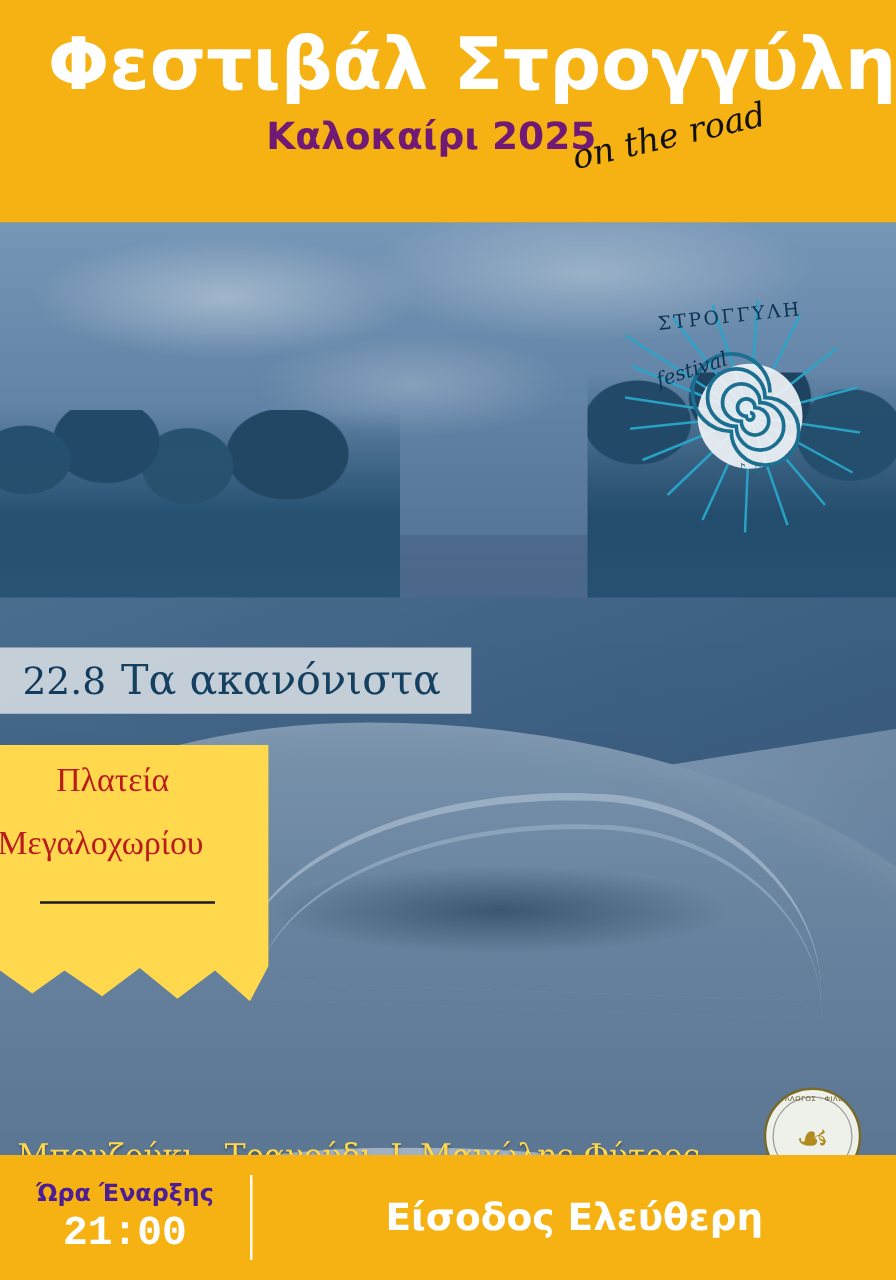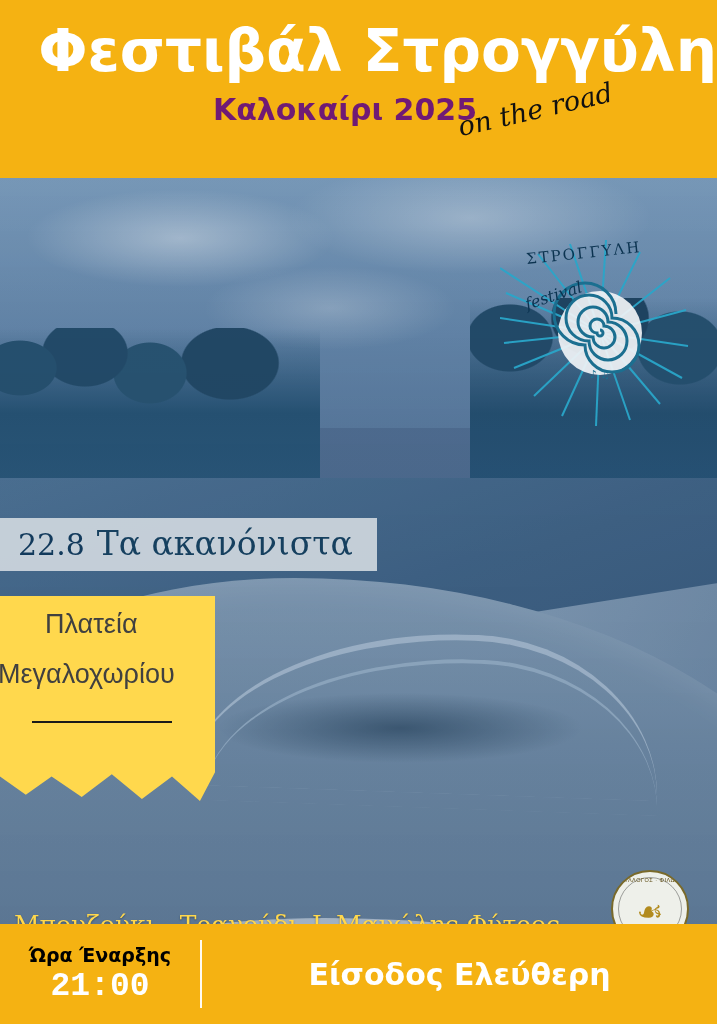--- a/index.html
+++ b/index.html
@@ -169,23 +169,23 @@
   
   .note {
     position: absolute;
     left: 0; top: 418px;
     width: 215px; height: 205px;
     background: #FFD84D;
     clip-path: polygon(0 0, 100% 0, 100% 86%, 93% 100%, 80% 88%, 66% 99%, 52% 87%, 38% 98%, 24% 88%, 12% 97%, 0 88%);
   }
   .note-l1, .note-l2 {
     position: absolute;
-    font-family: Liberation Sans, sans-serif;
+    font-family: Liberation Serif, serif;
     font-size: 27px;
-    color: #404040;
+    color: #b91c1c;
     white-space: nowrap;
   }
   .note-l1 { left: 45px; top: 13px; }
   .note-l2 { left: -2px; top: 63px; }
   .note-rule {
     position: absolute; left: 32px; top: 125px; width: 140px; height: 2px;
     background: #1a1a1a;
   }
 
   
@@ -246,21 +246,21 @@
   
   .footer {
     position: absolute; left: 0; top: 924px; width: 717px; height: 100px;
     background: #F5B212;
     display: flex; align-items: center;
   }
   .footer-left {
     width: 200px; text-align: center;
   }
   .f-time-label {
-    font-family: "DejaVu Sans", sans-serif; font-size: 19px; font-weight: bold; color: #000000;
+    font-family: "DejaVu Sans", sans-serif; font-size: 19px; font-weight: bold; color: #4c1d95;
   }
   .f-time {
     font-family: Liberation Mono, monospace; font-size: 33px; font-weight: bold; color: #ffffff;
     margin-top: 2px;
   }
   .footer-divider {
     width: 2px; height: 68px; background: #ffffff; opacity: .95;
   }
   .footer-right {
     flex: 1; text-align: center;

